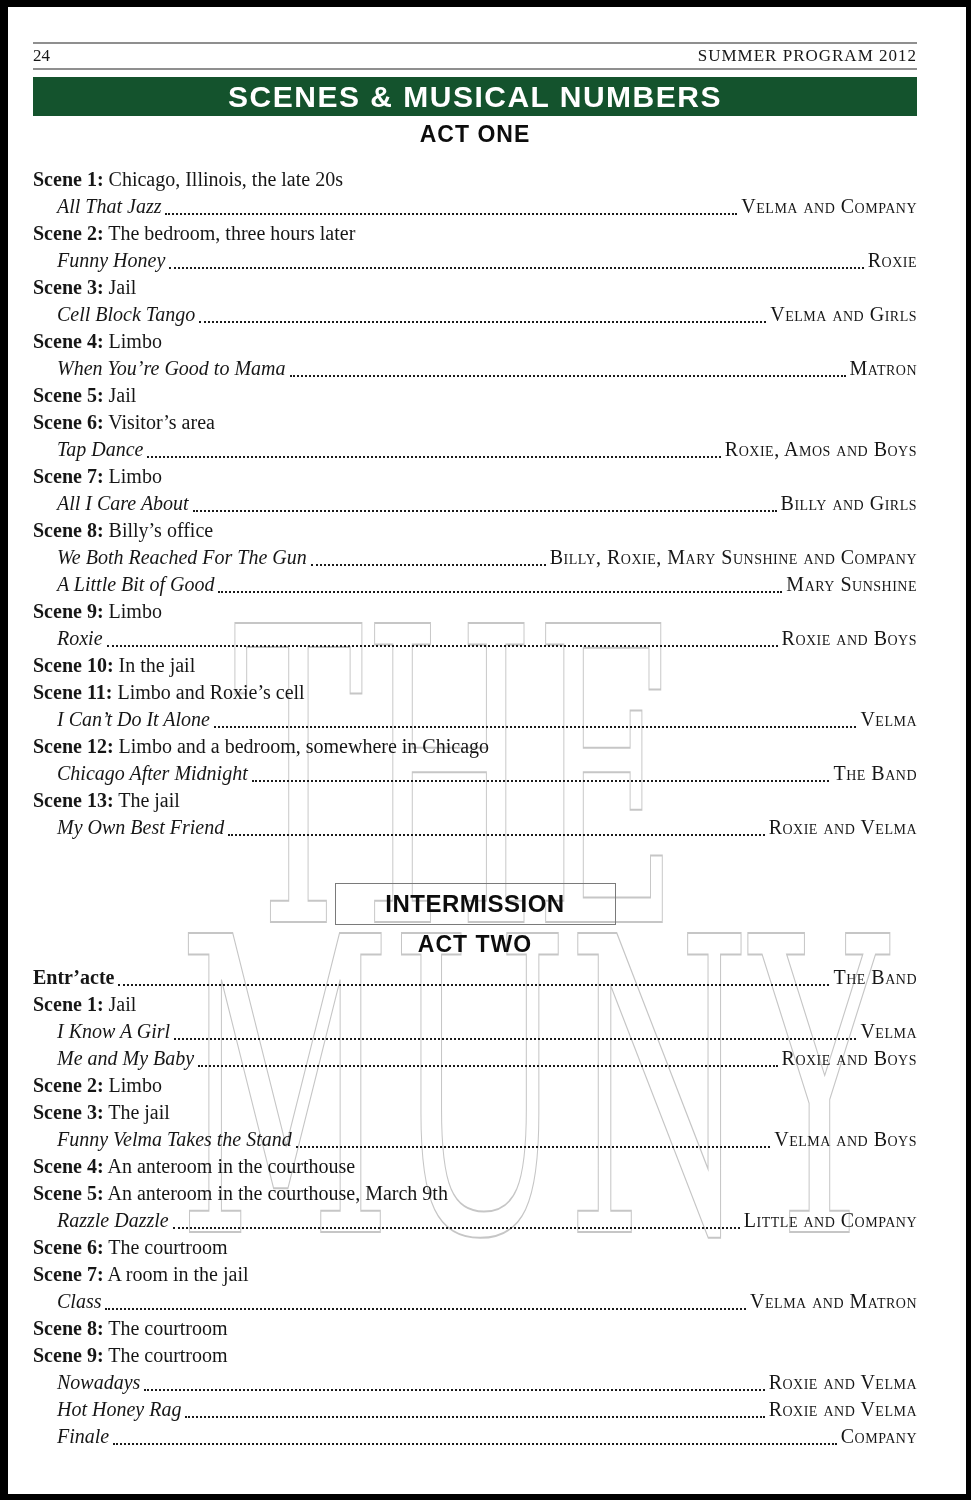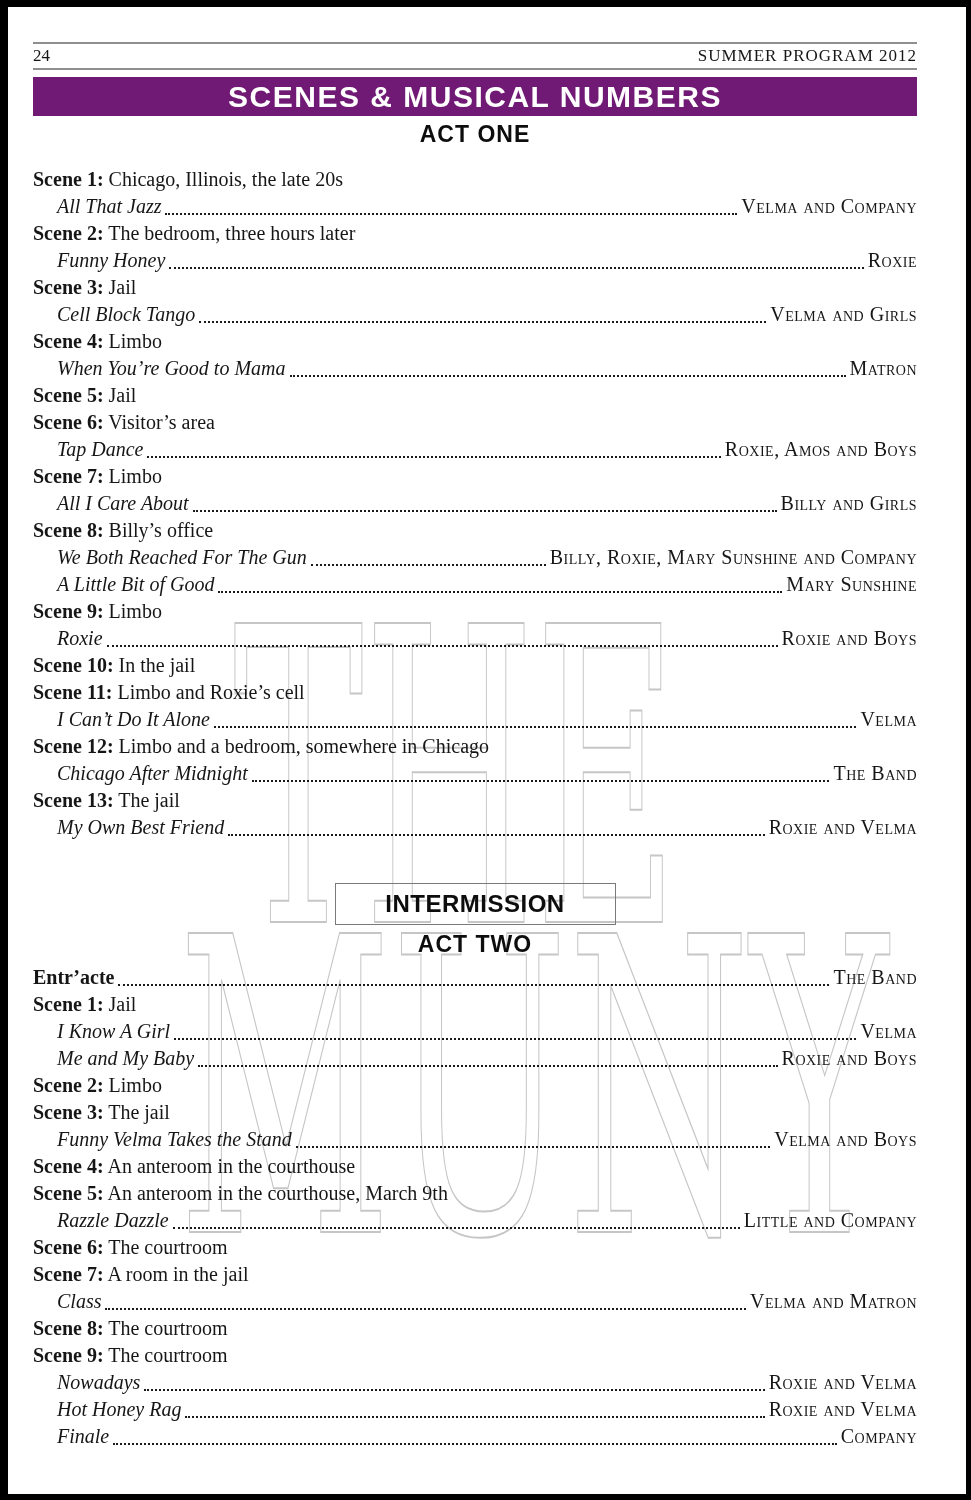--- a/index.html
+++ b/index.html
@@ -18,21 +18,21 @@
 
   .rule { border-top:2px solid #8f8f8f; height:0; }
   .rule-top { margin-top:35px; }
   .header-row {
     display:flex; justify-content:space-between; align-items:baseline;
     font-size:17px; line-height:22px; padding:1px 0 1px;
   }
   .program-title { letter-spacing:1px; }
 
   .banner {
-    margin-top:7px; background:#701a75; height:39px;
+    margin-top:7px; background:#14532d; height:39px;
     display:flex; align-items:center; justify-content:center;
   }
   .banner span {
     color:#fff; font-family:"Liberation Sans", sans-serif; font-weight:bold;
     font-size:30px; letter-spacing:1.5px; white-space:nowrap;
   }
   .act-heading {
     margin:5px 0 0; text-align:center; font-family:"Liberation Sans", sans-serif;
     font-size:23px; line-height:27px; font-weight:bold; letter-spacing:1px; color:#0d0d0d;
   }

